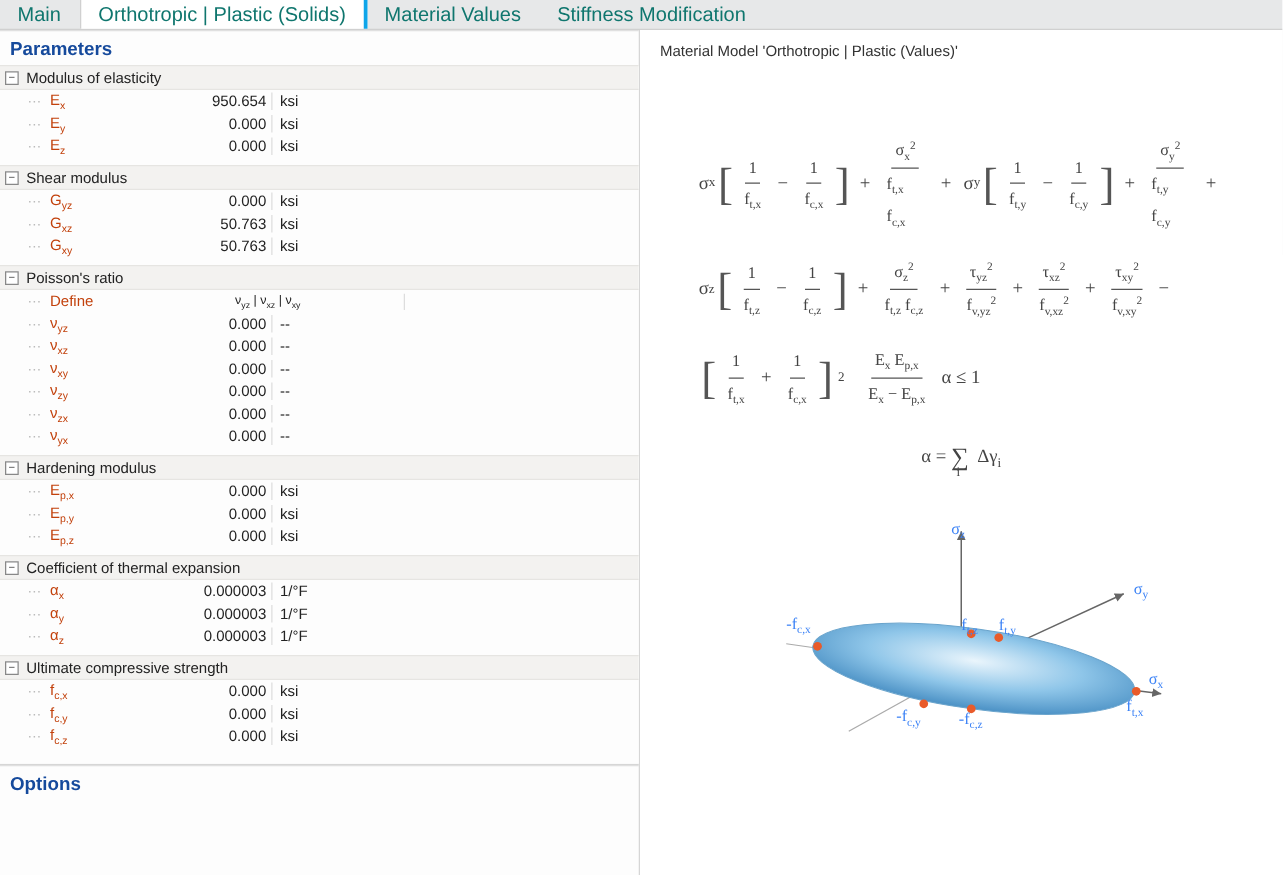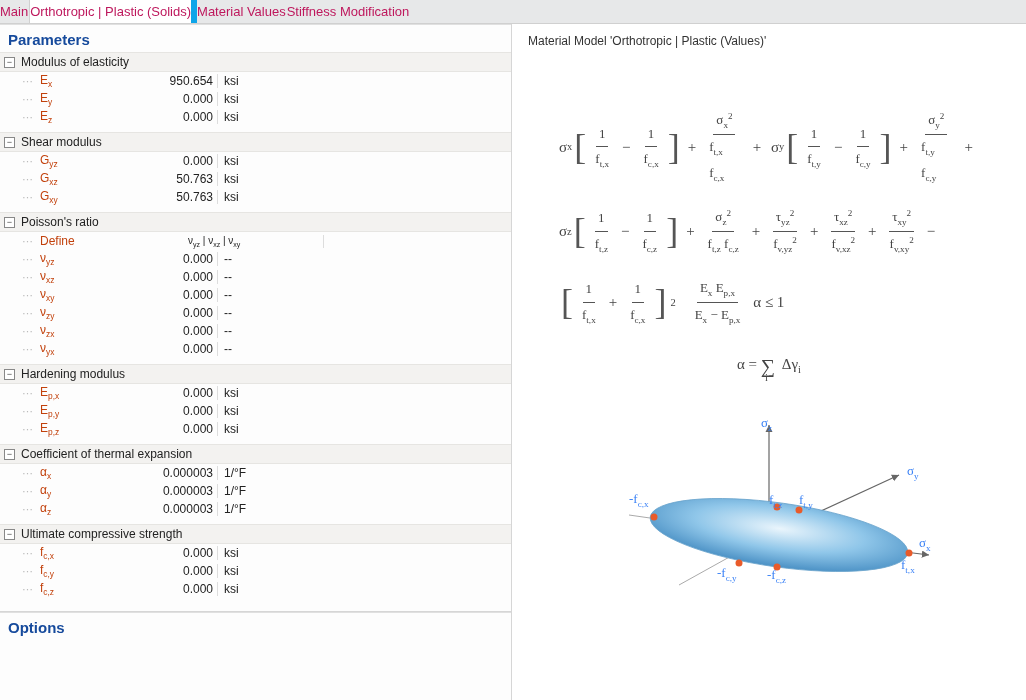--- a/index.html
+++ b/index.html
@@ -13,30 +13,30 @@
     color: #333;
   }
   .tabbar {
     display: flex;
     background: #e7e8e9;
     border-bottom: 1px solid #d0d0d0;
     height: 24px;
     align-items: stretch;
   }
   .tab {
-    padding: 4px 0;
+    padding: 4px 14px;
     cursor: pointer;
     border-right: 1px solid transparent;
-    font-size: 13px;
-    color: #be185d;
+    font-size: 16px;
+    color: #0f766e;
   }
   .tab.active {
     background: #fff;
     border-left: 1px solid #d0d0d0;
-    border-right: 6px solid #0ea5e9;
+    border-right: 3px solid #0ea5e9;
   }
   .content {
     display: flex;
     height: calc(100% - 24px);
   }
   .left {
     width: 512px;
     border-right: 1px solid #d6d6d6;
     display: flex;
     flex-direction: column;

